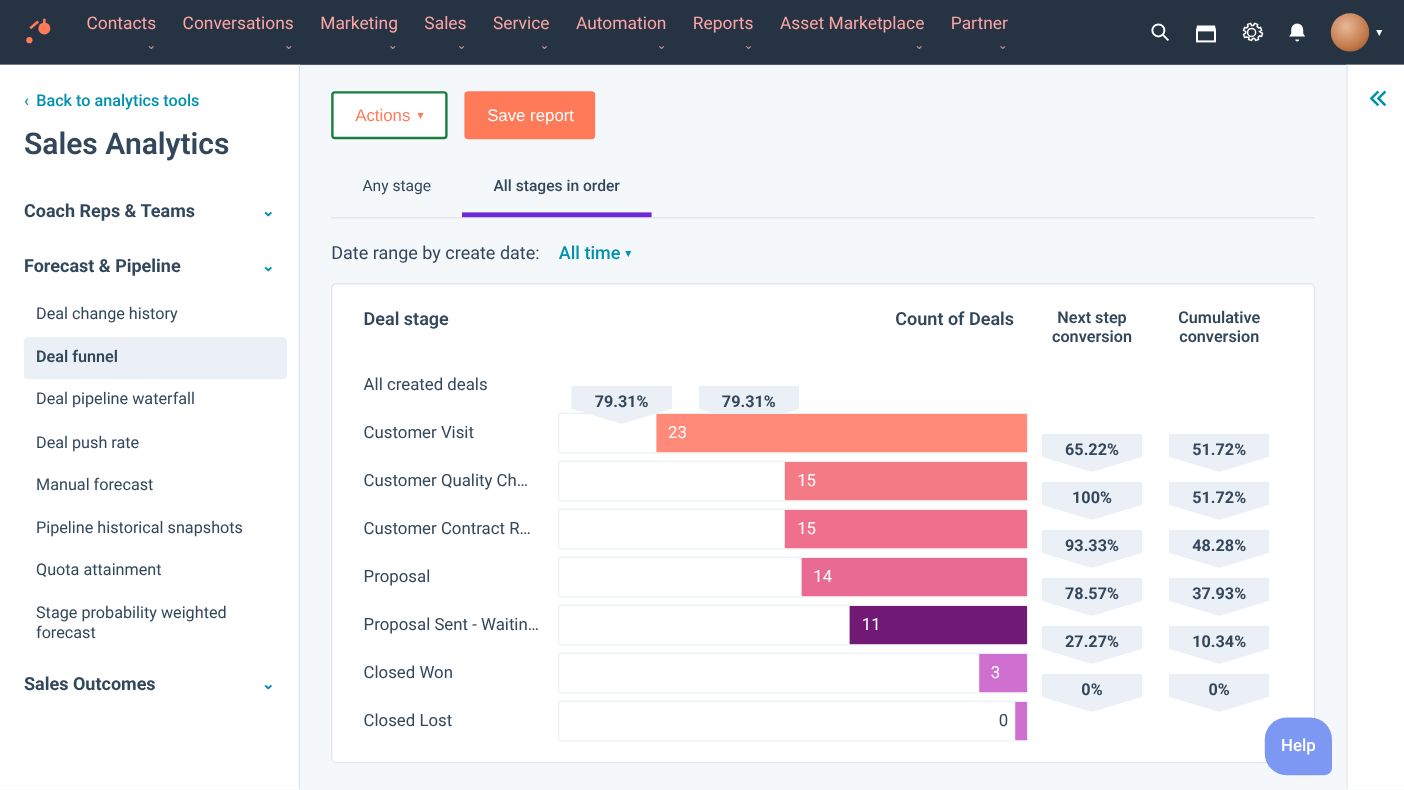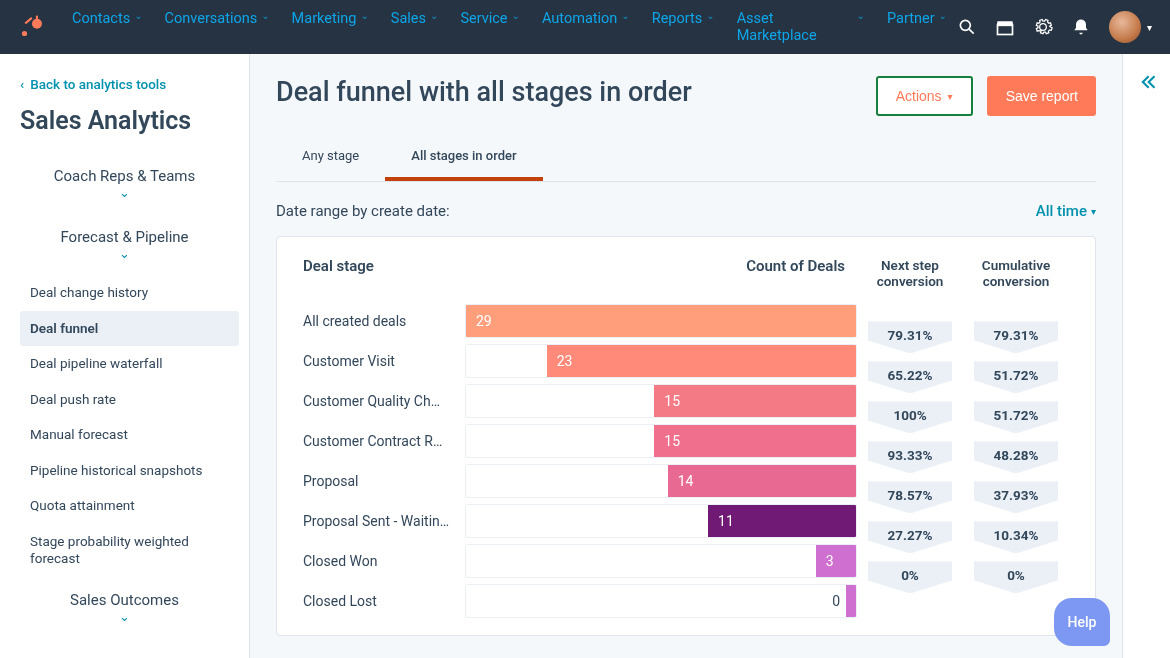--- a/index.html
+++ b/index.html
@@ -2,53 +2,53 @@
 <html><head>
 <meta charset="utf-8">
 <style>
   * { box-sizing: border-box; margin: 0; padding: 0; }
   body { font-family: -apple-system, BlinkMacSystemFont, "Segoe UI", Roboto, sans-serif; background: #f5f8fa; width: 1170px; height: 658px; overflow: hidden; color: #33475b; }
   
   
   .topnav { background: #253342; height: 54px; display: flex; align-items: center; padding: 0 18px; color: #fff; }
   .logo-icon { width: 26px; height: 26px; margin-right: 18px; }
   .nav-items { display: flex; gap: 2px; flex: 1; }
-  .nav-item { font-size: 14.5px; color: #0ea5e9; padding: 6px 10px; display: flex; align-items: flex-start; gap: 4px; cursor: pointer; }
+  .nav-item { font-size: 14.5px; color: #fca5a5; padding: 6px 10px; display: flex; align-items: flex-end; gap: 4px; cursor: pointer; flex-direction: column; }
   .nav-item .chev { font-size: 10px; opacity: 0.8; }
   .nav-right { display: flex; align-items: center; gap: 18px; }
   .nav-icon { width: 20px; height: 20px; color: #fff; cursor: pointer; display: flex; align-items: center; justify-content: center; }
   .avatar { width: 32px; height: 32px; border-radius: 50%; background: radial-gradient(circle at 40% 35%, #e8b89a 0%, #c47a4a 60%, #8a4e2a 100%); }
   .avatar-wrap { display: flex; align-items: center; gap: 6px; cursor: pointer; }
 
   .body-row { display: flex; height: calc(100% - 54px); }
 
   
   .sidebar { width: 250px; background: #fff; border-right: 1px solid #dfe3eb; padding: 18px 10px; }
   .back-link { color: #0091ae; font-size: 13.5px; display: flex; align-items: center; gap: 6px; padding: 4px 10px 10px; cursor: pointer; font-weight: 500; }
   .sidebar h1 { font-size: 25px; font-weight: 600; color: #33475b; padding: 4px 10px 18px; }
-  .side-group { font-size: 15px; font-weight: 400; padding: 14px 10px; display: flex; justify-content: space-between; align-items: center; cursor: pointer; color: #33475b; flex-direction: column; }
+  .side-group { font-size: 15px; font-weight: 700; padding: 14px 10px; display: flex; justify-content: space-between; align-items: center; cursor: pointer; color: #33475b; }
   .side-group .chev { color: #0091ae; font-size: 13px; }
   .side-sub { list-style: none; padding-left: 10px; }
   .side-sub li { font-size: 13.5px; padding: 9px 10px; cursor: pointer; color: #33475b; border-radius: 3px; line-height: 1.3; }
   .side-sub li.active { background: #eaf0f6; font-weight: 600; }
 
   
   .main { flex: 1; padding: 22px 26px; overflow-y: hidden; position: relative; }
   .page-head { display: flex; justify-content: space-between; align-items: flex-start; }
   .page-title { font-size: 27px; font-weight: 500; color: #33475b; }
   .head-actions { display: flex; gap: 14px; }
   .btn { font-size: 14px; font-weight: 500; padding: 10px 18px; border-radius: 3px; cursor: pointer; border: none; }
   .btn-outline { background: #fff; color: #ff7a59; border: 2px solid #15803d; display: flex; align-items: center; gap: 6px; }
   .btn-primary { background: #ff7a59; color: #fff; padding-left: 19px; }
 
   .tabs { display: flex; border-bottom: 1px solid #dfe3eb; margin-top: 18px; }
   .tab { font-size: 13px; padding: 14px 26px; color: #33475b; cursor: pointer; }
-  .tab.active { font-weight: 500; border-bottom: 4px solid #c2410c; }
-
-  .daterow { display: flex; align-items: center; gap: 4px; font-size: 15px; padding: 20px 0 16px; justify-content: space-between; }
+  .tab.active { font-weight: 500; border-bottom: 4px solid #6d28d9; }
+
+  .daterow { display: flex; align-items: center; gap: 16px; font-size: 15px; padding: 20px 0 16px; }
   .date-val { color: #0091ae; display: flex; align-items: center; gap: 4px; cursor: pointer; font-weight: 500; }
 
   
   .card { background: #fff; border: 1px solid #dfe3eb; border-radius: 4px; padding: 20px 26px 14px; }
   .card-head { display: flex; font-size: 15px; font-weight: 600; color: #33475b; padding-bottom: 12px; }
   .ch-stage { flex: 0 0 162px; }
   .ch-bar { flex: 1; text-align: right; padding-right: 12px; }
   .ch-conv { flex: 0 0 106px; text-align: center; line-height: 1.2; font-size: 13.5px; }
 
   .funnel-row { display: flex; align-items: center; height: 40px; }
@@ -176,21 +176,20 @@
         </ul>
         <div class="side-group">
           <span>Sales Outcomes</span>
           <span class="chev">⌄</span>
         </div>
       </div>
   </div>
 
   <div class="main">
     <div class="page-head">
-      <div class="page-title">Deal funnel with all stages in order</div>
       <div class="head-actions">
         <button class="btn btn-outline">
           <span>Actions</span>
           <span style="font-size:10px">▾</span>
         </button>
         <button class="btn btn-primary">Save report</button>
       </div>
     </div>
 
     <div class="tabs" id="tabs">
@@ -209,23 +208,20 @@
     <div class="card">
       <div class="card-head">
         <div class="ch-stage">Deal stage</div>
         <div class="ch-bar">Count of Deals</div>
         <div class="ch-conv">Next step conversion</div>
         <div class="ch-conv">Cumulative conversion</div>
       </div>
       <div id="funnel-rows">
           <div class="funnel-row">
             <div class="fr-label">All created deals</div>
-            <div class="fr-bar-zone">
-              <div class="fr-bar" style="width: 100%; background: rgb(255, 158, 122);">29</div>
-            </div>
             <div class="fr-conv">
               <div class="conv-chevron">79.31%</div>
             </div>
             <div class="fr-conv">
               <div class="conv-chevron">79.31%</div>
             </div>
           </div>
           <div class="funnel-row">
             <div class="fr-label">Customer Visit</div>
             <div class="fr-bar-zone">

